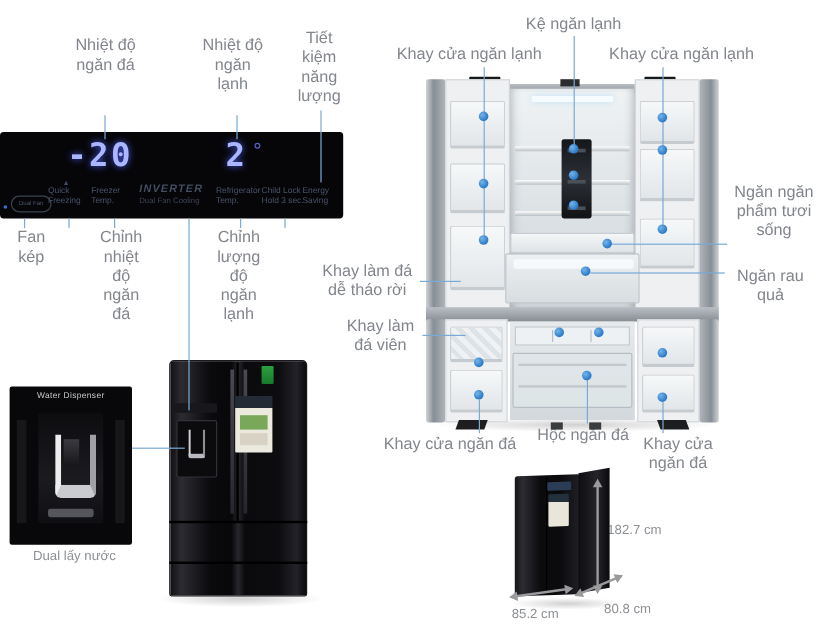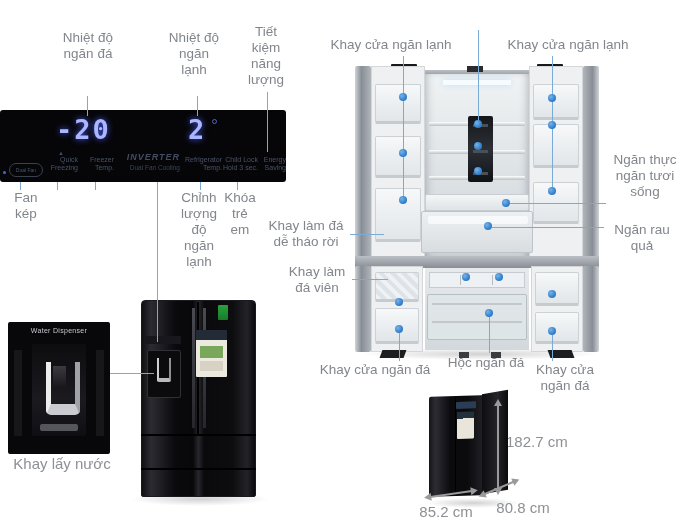--- a/index.html
+++ b/index.html
@@ -2,32 +2,32 @@
 <html style="--accent: #7aaad6; --dot: #2f7cc9; --label: #82868c; --led: #aab6ff; --brand: #ef4b45;"><head>
 <meta charset="utf-8">
 <style>
   :root{
     --accent:#7aaad6; --dot:#2f7cc9; --label:#82868c; --led:#aab6ff; --brand:#ef4b45;
   }
   html,body{margin:0;padding:0;}
   #stage{position:relative;width:700px;height:525px;background:#ffffff;overflow:hidden;
          font-family:"Liberation Sans",sans-serif;}
   .lbl{position:absolute;font-size:13.5px;line-height:16px;color:var(--label);text-align:center;}
-  .big{font-size:15px;color:#8d9094;}
+  .big{font-size:11px;color:#8d9094;}
   .cline{position:absolute;background:var(--accent);z-index:20;}
   .dot{position:absolute;width:8px;height:8px;border-radius:50%;z-index:30;
        background:radial-gradient(circle at 35% 35%, #74b4e8, var(--dot) 65%);}
   .watermark{position:absolute;left:16px;top:4px;font-size:27px;font-weight:bold;
        color:var(--brand);opacity:.62;letter-spacing:-1px;z-index:5;}
   
   .panel{position:absolute;left:0;top:110px;width:286px;height:72px;background:#060609;
          border-radius:3px;z-index:10;}
   .led{position:absolute;font-family:"DejaVu Sans Mono",monospace;font-weight:bold;font-size:27px;
        color:var(--led);text-shadow:0 0 6px rgba(80,100,255,.9);letter-spacing:2px;}
-  .plabel{position:absolute;font-size:7px;line-height:8px;color:#49536a;text-align:right;}
+  .plabel{position:absolute;font-size:7px;line-height:8px;color:#49536a;text-align:left;}
   .oval{position:absolute;left:9px;top:163px;width:32px;height:12px;border:1px solid #3a4150;
         border-radius:7px;font-size:5px;line-height:12px;color:#4a5468;text-align:center;overflow:hidden;}
   .inv1{font-size:9px;font-weight:bold;font-style:italic;color:#434c61;letter-spacing:1px;line-height:9px;}
   .inv2{font-size:6.5px;color:#3c4456;line-height:8px;margin-top:2px;}
   
   .ofr{position:absolute;left:355px;top:64px;width:244px;height:294px;z-index:1;}
   .ofr div{position:absolute;}
   .metalL{background:linear-gradient(90deg,#cfd3d6,#878e95 40%,#b0b5ba);border-radius:2px;}
   .metalR{background:linear-gradient(90deg,#b0b5ba,#878e95 60%,#cfd3d6);border-radius:2px;}
   .dface{background:#eef0f2;border:1px solid #d3d7da;box-sizing:border-box;}
@@ -83,36 +83,36 @@
       <div class="inv1">INVERTER</div>
       <div class="inv2">Dual Fan Cooling</div>
     </div>
     <div class="plabel" style="left:180px;top:46px;width:42px;">Refrigerator Temp.</div>
     <div class="plabel" style="left:218px;top:46px;width:40px;">Child Lock Hold 3 sec.</div>
     <div class="plabel" style="left:252px;top:46px;width:34px;">Energy Saving</div>
     <div style="position:absolute;left:3px;top:61px;width:3px;height:3px;border-radius:50%;background:#3f6cd8;"></div>
   </div>
 
   <div class="lbl" style="left:6px;top:190px;width:40px;">Fan kép</div>
+  <div class="lbl" style="left:80px;top:190px;width:42px;">Chỉnh nhiệt độ ngăn đá</div>
   <div class="lbl" style="left:177px;top:190px;width:44px;">Chỉnh lượng độ ngăn lạnh</div>
-  <div class="lbl" style="left:222px;top:190px;width:36px;">Khóa trẻ em</div>
   <div class="lbl" style="left:284px;top:264px;width:66px;">Khay làm đá viên</div>
   <div class="lbl" style="left:262px;top:218px;width:88px;">Khay làm đá dễ tháo rời</div>
 
   <div class="inset">
     <div style="left:0;top:5px;width:102px;text-align:center;font-size:7px;color:#c8cacd;letter-spacing:.3px;">Water Dispenser</div>
     <div style="left:6px;top:28px;width:8px;height:86px;background:#17171a;"></div>
     <div style="left:88px;top:28px;width:8px;height:86px;background:#17171a;"></div>
     <div style="left:24px;top:22px;width:54px;height:92px;background:linear-gradient(180deg,#0d0d10,#1a1a1f 60%,#0f0f13);border-radius:2px;">
       <div style="left:14px;top:18px;width:24px;height:42px;border-left:5px solid #eceded;border-right:5px solid #9fa1a6;border-bottom:11px solid #c9cbd0;border-radius:0 0 5px 5px;"></div>
       <div style="left:21px;top:22px;width:13px;height:22px;background:linear-gradient(#3a3a40,#17171b);"></div>
       <div style="left:8px;top:80px;width:38px;height:7px;background:#55565c;border-radius:2px;"></div>
     </div>
   </div>
-  <div class="lbl big" style="left:4px;top:456px;width:116px;">Khay lấy nước</div>
+  <div class="lbl big" style="left:4px;top:456px;width:116px;">Dual lấy nước</div>
 
   <div class="bfr">
     <div class="bbody"></div>
     <div style="left:56px;top:2px;width:2px;height:132px;background:#000;"></div>
     <div style="left:51px;top:8px;width:3px;height:120px;background:linear-gradient(#4a4a52,#26262c);"></div>
     <div style="left:62px;top:8px;width:3px;height:120px;background:linear-gradient(#4a4a52,#26262c);"></div>
     <div style="left:0;top:134px;width:115px;height:2px;background:#000;"></div>
     <div style="left:0;top:168px;width:115px;height:2px;background:#000;"></div>
     <div style="left:4px;top:36px;width:36px;height:8px;background:#17171c;border-radius:1px;"></div>
     <div style="left:6px;top:50px;width:32px;height:46px;background:#0b0b0e;border:1px solid #303038;border-radius:2px;">
@@ -180,23 +180,24 @@
     <div class="tray" style="left:180px;top:208px;width:44px;height:34px;"></div>
     <div class="tray" style="left:180px;top:248px;width:44px;height:32px;"></div>
 
     <div style="left:26px;top:286px;width:24px;height:8px;background:#1c1e20;transform:skewX(-20deg);"></div>
     <div style="left:194px;top:286px;width:24px;height:8px;background:#1c1e20;transform:skewX(20deg);"></div>
     <div style="left:104px;top:288px;width:10px;height:6px;background:#3a3d40;"></div>
     <div style="left:136px;top:288px;width:10px;height:6px;background:#3a3d40;"></div>
   </div>
   <div class="shadowEl" style="left:360px;top:348px;width:240px;height:12px;"></div>
 
+  <div class="lbl" style="left:428px;top:12px;width:100px;">Kệ ngăn lạnh</div>
   <div class="lbl" style="left:325px;top:37px;width:132px;">Khay cửa ngăn lạnh</div>
   <div class="lbl" style="left:502px;top:37px;width:132px;">Khay cửa ngăn lạnh</div>
-  <div class="lbl" style="left:602px;top:152px;width:86px;">Ngăn thực ngăn tươi sống</div>
+  <div class="lbl" style="left:602px;top:152px;width:86px;">Ngăn ngăn phẩm tươi sống</div>
   <div class="lbl" style="left:604px;top:222px;width:76px;">Ngăn rau quả</div>
   <div class="lbl" style="left:310px;top:362px;width:130px;">Khay cửa ngăn đá</div>
   <div class="lbl" style="left:436px;top:355px;width:100px;">Hộc ngăn đá</div>
   <div class="lbl" style="left:524px;top:362px;width:82px;">Khay cửa ngăn đá</div>
 
   <div class="sfr">
     <div style="left:2px;top:6px;width:54px;height:100px;border-radius:2px;transform:skewY(-2deg);
       background:linear-gradient(90deg,#151518,#2c2c33 12%,#0b0b0e 40%,#0b0b0e 70%,#1f1f25 100%);">
       <div style="position:absolute;left:26px;top:2px;width:1px;height:96px;background:#000;"></div>
       <div style="position:absolute;left:27px;top:6px;width:20px;height:7px;background:#2b3c55;border-radius:1px;"></div>

